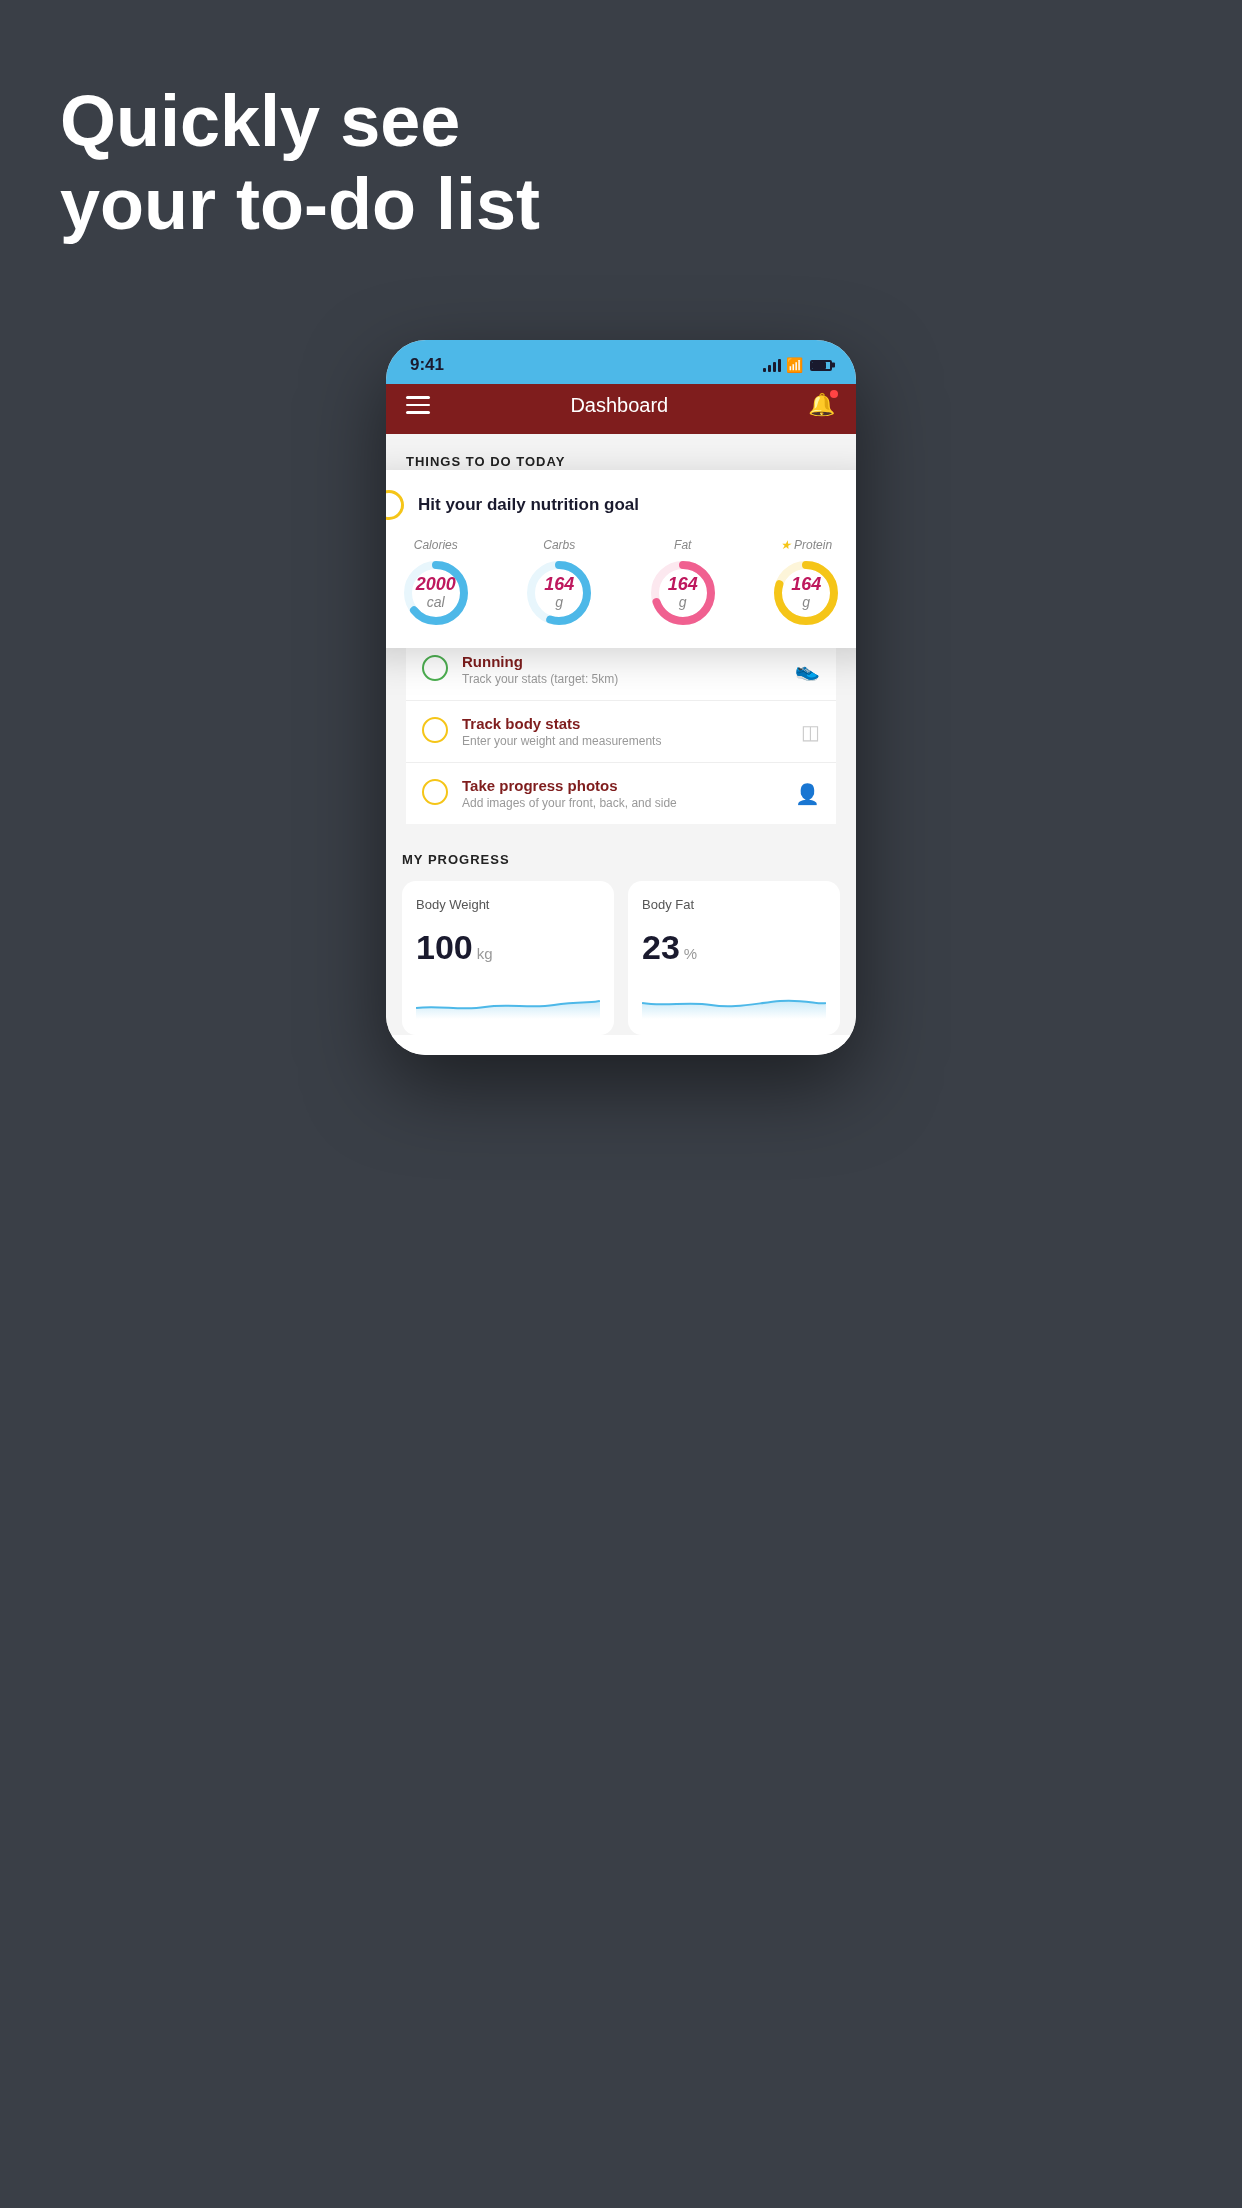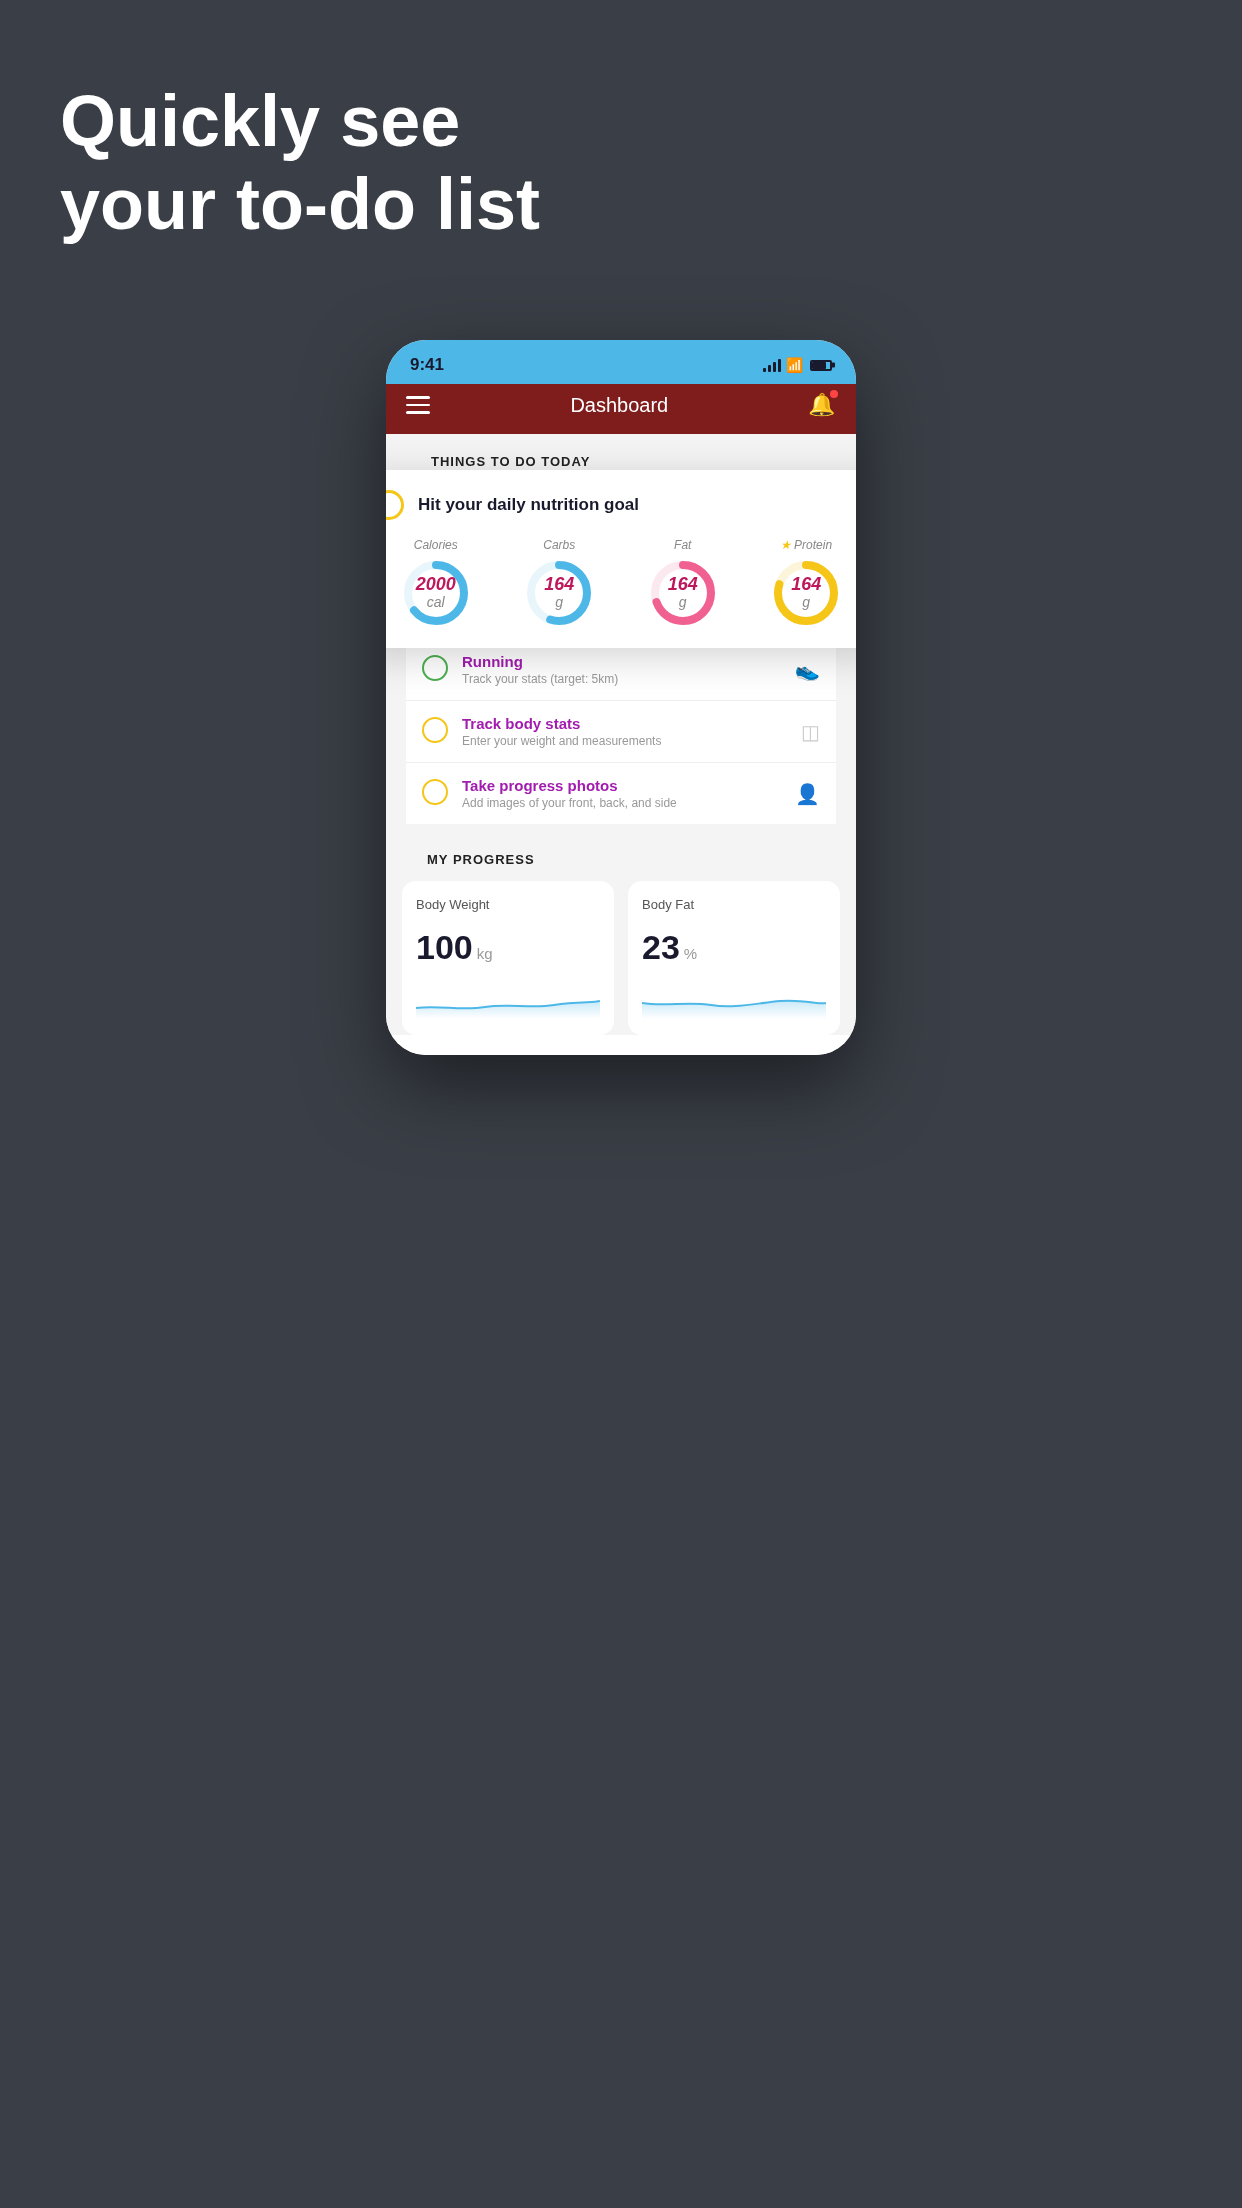--- a/index.html
+++ b/index.html
@@ -155,21 +155,20 @@
       background: #f4f4f4;
       padding: 20px 20px 0;
     }
 
     .section-title {
       font-size: 13px;
       font-weight: 800;
       letter-spacing: 1px;
       color: #222;
       margin-bottom: 14px;
-      margin-left: 25px;
     }
 
     
     .floating-card {
       position: absolute;
       top: 130px;
       left: -30px;
       right: -30px;
       background: white;
       border-radius: 16px;
@@ -273,21 +272,21 @@
     }
     .todo-circle.yellow {
       border-color: #f5c518;
     }
     .todo-text-block {
       flex: 1;
     }
     .todo-main-text {
       font-size: 15px;
       font-weight: 600;
-      color: #a21caf;
+      color: #7f1d1d;
     }
     .todo-sub-text {
       font-size: 12px;
       color: #999;
       margin-top: 2px;
     }
     .todo-icon {
       font-size: 20px;
       color: #ccc;
       align-self: center;

